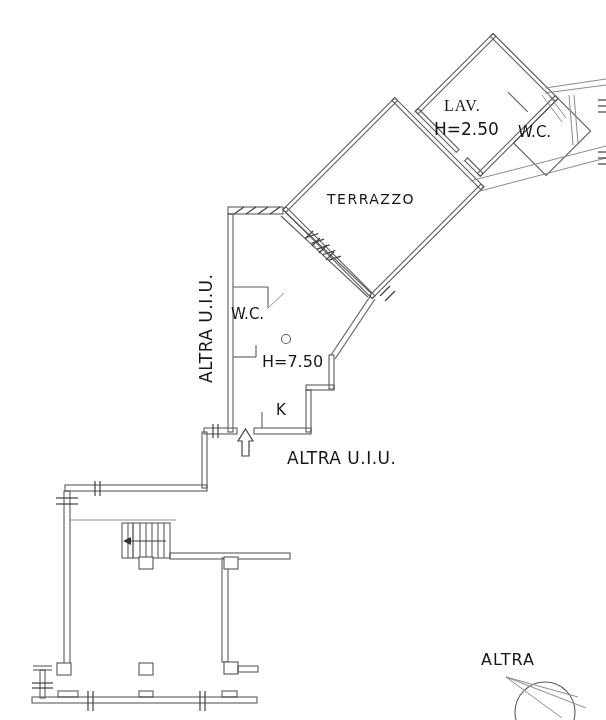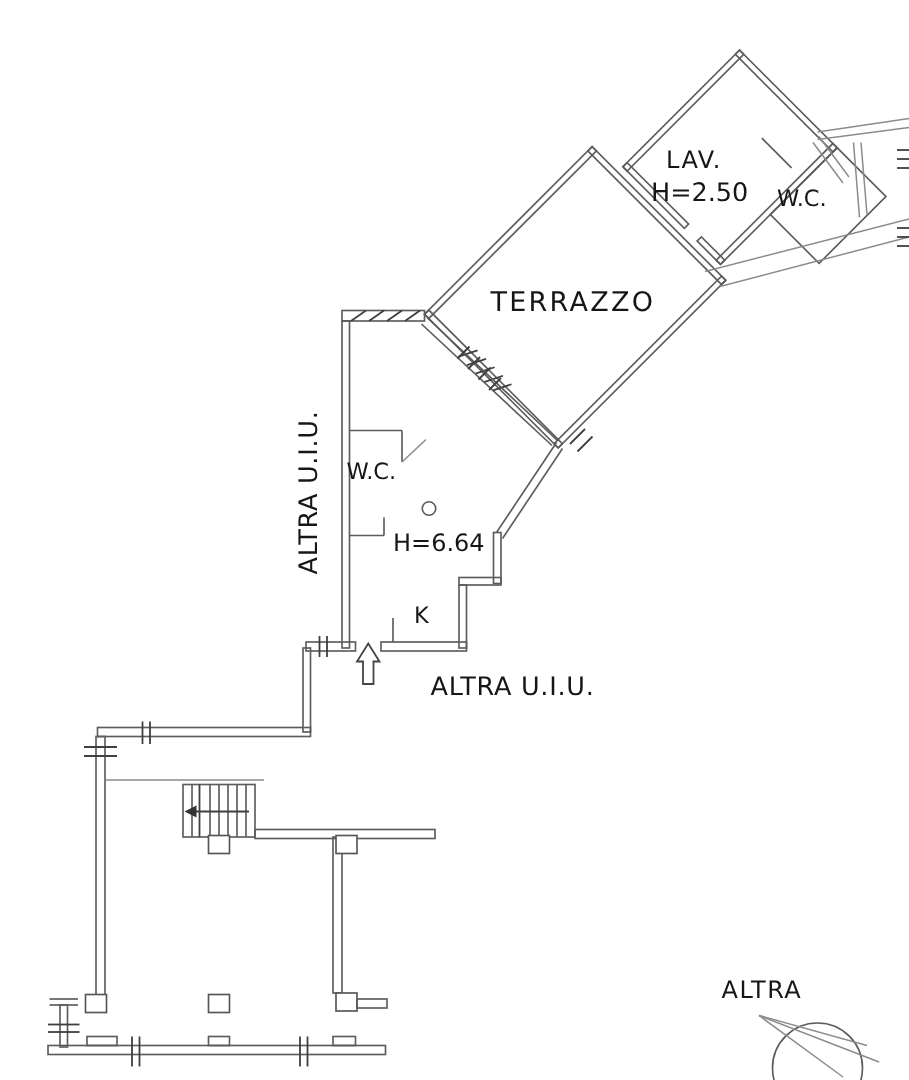--- a/index.html
+++ b/index.html
@@ -1,21 +1,21 @@
 <!DOCTYPE html>
 <html><head>
 <meta charset="utf-8">
 <style>
   html,body{margin:0;padding:0;background:#fff;}
   #stage{position:relative;width:606px;height:720px;background:#ffffff;overflow:hidden;
          font-family:"DejaVu Sans","Liberation Sans",sans-serif;color:#111;}
   svg{position:absolute;left:0;top:0;}
   .lbl{position:absolute;white-space:nowrap;color:#161616;}
-  .lbl-terrazzo{left:327px;top:191px;font-size:18px;letter-spacing:1.5px;}
-  .lbl-lav{left:444px;top:97px;font-size:16px;letter-spacing:1px;}
+  .lbl-terrazzo{left:327px;top:191px;font-size:14px;letter-spacing:1.5px;}
+  .lbl-lav{left:444px;top:97px;font-size:16px;letter-spacing:1px;font-family:Liberation Serif, serif;}
   .lbl-lavh{left:434px;top:119px;font-size:17px;}
   .lbl-wcu{left:518px;top:123px;font-size:15px;}
   .lbl-wcm{left:231px;top:305px;font-size:15px;}
   .lbl-h4{left:262px;top:352px;font-size:16px;}
   .lbl-k{left:276px;top:401px;font-size:15px;}
   .lbl-altrab{left:287px;top:448px;font-size:17px;letter-spacing:0.5px;}
   .lbl-altral{left:196px;top:383px;font-size:17px;letter-spacing:0.5px;
               transform:rotate(-90deg);transform-origin:0 0;}
   .lbl-nord{left:481px;top:650px;font-size:16px;letter-spacing:1px;}
   .w{fill:none;stroke:#5c5c5c;stroke-width:1.1;}
@@ -176,18 +176,18 @@
       <line class="wl" x1="506" y1="677" x2="586" y2="708"></line>
       <line class="wl" x1="506" y1="677" x2="562" y2="718"></line>
     </g>
   </svg>
 
   <div class="lbl lbl-terrazzo">TERRAZZO</div>
   <div class="lbl lbl-lav">LAV.</div>
   <div class="lbl lbl-lavh">H=2.50</div>
   <div class="lbl lbl-wcu">W.C.</div>
   <div class="lbl lbl-wcm">W.C.</div>
-  <div class="lbl lbl-h4">H=6.64</div>
+  <div class="lbl lbl-h4">H=7.50</div>
   <div class="lbl lbl-k">K</div>
   <div class="lbl lbl-altral">ALTRA U.I.U.</div>
   <div class="lbl lbl-altrab">ALTRA U.I.U.</div>
   <div class="lbl lbl-nord">ALTRA</div>
 </div>
 
 </body></html>

